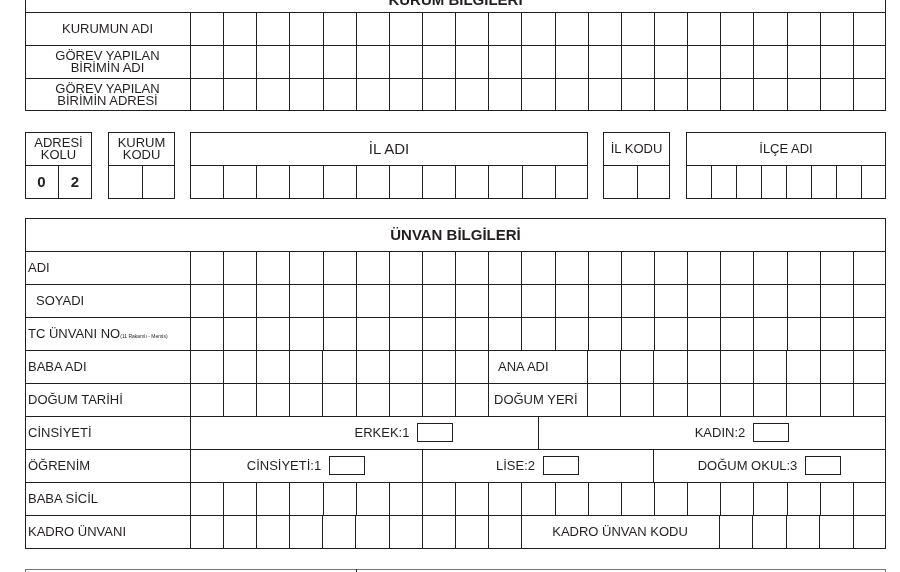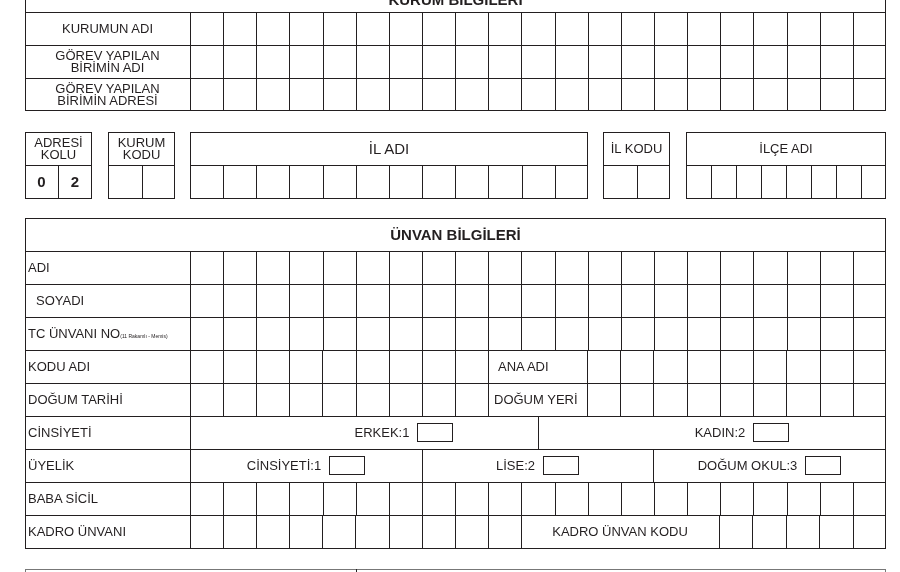--- a/index.html
+++ b/index.html
@@ -256,21 +256,21 @@
     <div class="cell" style="width: 33.1429px;"></div>
     <div class="cell" style="width: 33.1429px;"></div>
     <div class="cell" style="width: 33.1429px;"></div>
     <div class="cell" style="width: 33.1429px;"></div>
     <div class="cell" style="width: 33.1429px;"></div>
     <div class="cell" style="width: 33.1429px;"></div>
     <div class="cell" style="width: 33.1429px;"></div>
     <div class="cell" style="width: 33.1429px;"></div>
   </div>
 
-<div class="lbl lbl-left" style="left:25px; top:350px; width:165px; height:33px;">KODU ADI</div>
+<div class="lbl lbl-left" style="left:25px; top:350px; width:165px; height:33px;">BABA ADI</div>
 <div class="cellrow" style="left:190px; top:350px; width:298px; height:33px;">
     <div class="cell" style="width: 33.1111px;"></div>
     <div class="cell" style="width: 33.1111px;"></div>
     <div class="cell" style="width: 33.1111px;"></div>
     <div class="cell" style="width: 33.1111px;"></div>
     <div class="cell" style="width: 33.1111px;"></div>
     <div class="cell" style="width: 33.1111px;"></div>
     <div class="cell" style="width: 33.1111px;"></div>
     <div class="cell" style="width: 33.1111px;"></div>
     <div class="cell" style="width: 33.1111px;"></div>
@@ -319,21 +319,21 @@
 <div class="lbl lbl-center" style="left:190px; top:416px; width:348px; height:33px; padding-left:80px;">
   <span>ERKEK:1</span>
     <span class="chk"></span>
 </div>
 <div class="vline" style="left:538px; top:416px; height:33px;"></div>
 <div class="lbl lbl-center" style="left:538px; top:416px; width:348px; height:33px; padding-left:60px;">
   <span>KADIN:2</span>
     <span class="chk"></span>
 </div>
 
-<div class="lbl lbl-left" style="left:25px; top:449px; width:165px; height:33px;">ÜYELİK</div>
+<div class="lbl lbl-left" style="left:25px; top:449px; width:165px; height:33px;">ÖĞRENİM</div>
 <div class="lbl lbl-center" style="left:190px; top:449px; width:232px; height:33px;">
   <span>CİNSİYETİ:1</span>
     <span class="chk"></span>
 </div>
 <div class="vline" style="left:422px; top:449px; height:33px;"></div>
 <div class="lbl lbl-center" style="left:422px; top:449px; width:231px; height:33px;">
   <span>LİSE:2</span>
     <span class="chk"></span>
 </div>
 <div class="vline" style="left:653px; top:449px; height:33px;"></div>

